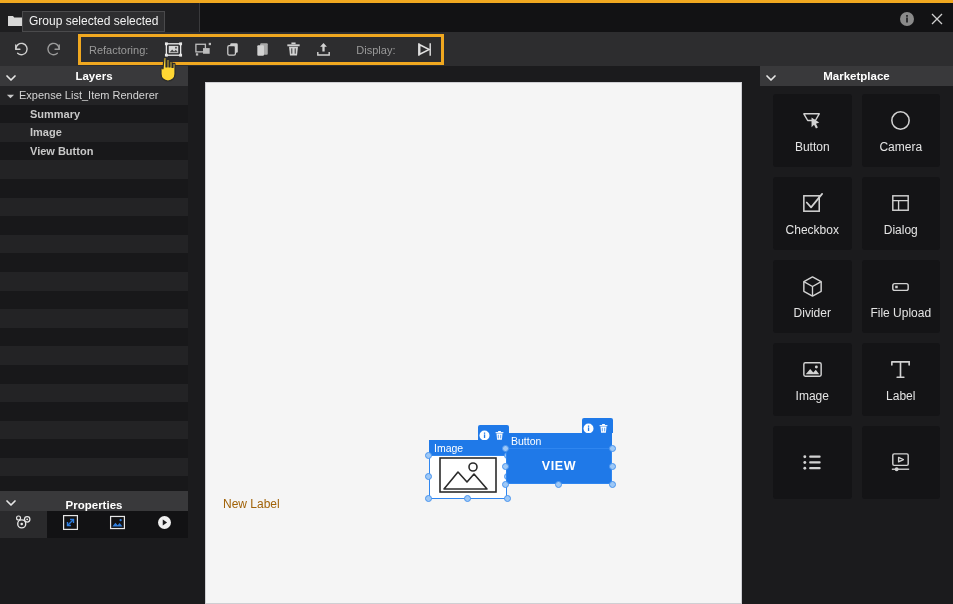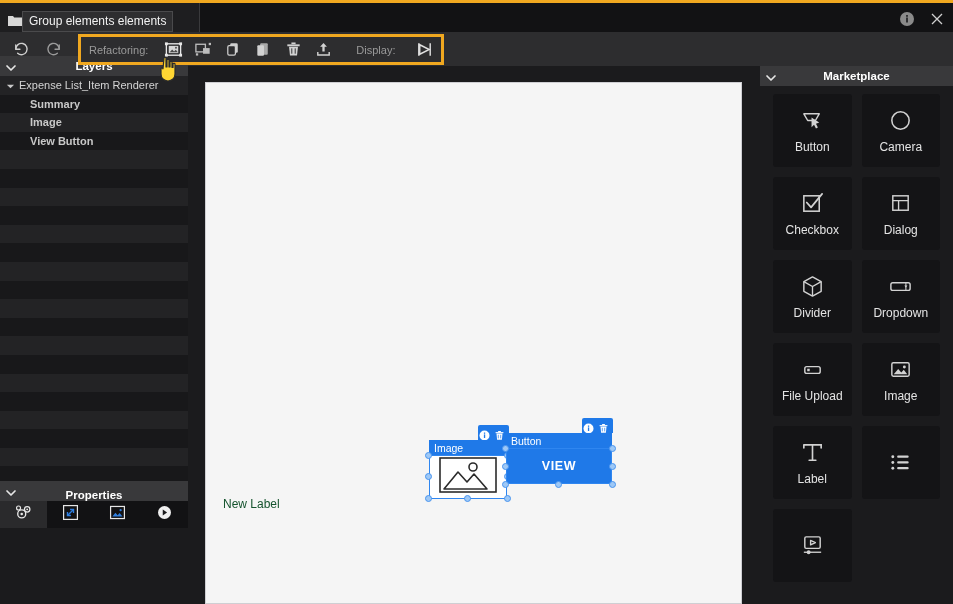--- a/index.html
+++ b/index.html
@@ -53,21 +53,21 @@
     position: absolute; left: 78px; top: 34px; width: 366px; height: 31px;
     border: 3px solid #f0a820; background: #2d2d2f;
     display: flex; align-items: center; padding-left: 8px; gap: 0;
     z-index: 25;
   }
   .group-label { color: #9a9a9a; font-size: 11px; margin-right: 10px; white-space: nowrap; }
   .rf-icon { width: 30px; height: 22px; display: flex; align-items: center; justify-content: center; cursor: pointer; }
   .hand-cursor { position: absolute; left: 157px; top: 56px; width: 22px; height: 26px; z-index: 30; }
 
   
-  .left-panel { position: absolute; left: 0; top: 56px; width: 188px; height: 538px; background: #0f766e; }
+  .left-panel { position: absolute; left: 0; top: 66px; width: 188px; height: 538px; background: #0f766e; }
   .panel-head {
     position: relative; height: 20px; background: #39393b;
     display: flex; align-items: center; justify-content: center;
   }
   .panel-head .chev { position: absolute; left: 4px; top: 4px; width: 14px; height: 12px; }
   .panel-title { color: #ffffff; font-size: 11.5px; font-weight: bold; }
   .layer-rows { position: relative; }
   .layer-row {
     height: 18.6px; display: flex; align-items: center; font-size: 11px;
     color: #c8c8c8; padding-left: 6px; cursor: pointer;
@@ -94,21 +94,21 @@
   .prop-tab.active { background: #2a2a2c; }
   .props-body { position: absolute; left: 0; top: 472px; width: 188px; height: 132px; background: #1b1b1d; }
 
   
   .canvas-area { position: absolute; left: 188px; top: 66px; width: 572px; height: 538px; background: #1b1b1d; }
   .canvas-sheet {
     position: absolute; left: 17px; top: 16px; width: 537px; height: 522px;
     background: #f5f5f5; border: 1px solid #cfcfd3;
   }
   .new-label {
-    position: absolute; left: 17px; top: 414px; font-size: 12px; color: #14532d;
+    position: absolute; left: 17px; top: 414px; font-size: 12px; color: #a16207;
   }
 
   
   .sel-wrap { position: absolute; }
   .badge-bar {
     position: absolute; height: 15px; background: #1f79e8; display: flex;
     align-items: center; justify-content: flex-end; gap: 4px; padding: 0 4px;
     border-radius: 2px 2px 0 0;
   }
   .badge-ic { width: 11px; height: 11px; cursor: pointer; }
@@ -155,21 +155,21 @@
 
   <div class="titlebar">
     <div class="tab">
       <span class="tab-folder-icon">
         <svg viewBox="0 0 14 11" width="14" height="11">
             <path d="M0 1h5l1.2 1.6H14V11H0z" fill="#d7d7d7"></path>
           </svg>
       </span>
       <span class="tab-title">ec &amp; Doc</span>
     </div>
-    <div class="tooltip">Group elements elements</div>
+    <div class="tooltip">Group selected selected</div>
     <div class="titlebar-right">
       <span class="tb-icon">
         <svg viewBox="0 0 16 16" width="16" height="16">
             <circle cx="8" cy="8" r="7" fill="#8a8a8a"></circle>
             <rect x="7.2" y="6.5" width="1.6" height="5" fill="#1b1b1d"></rect>
             <rect x="7.2" y="4" width="1.6" height="1.8" fill="#1b1b1d"></rect>
           </svg>
       </span>
       <span class="tb-icon">
         <svg viewBox="0 0 16 16" width="16" height="16">
@@ -488,30 +488,20 @@
             <svg viewBox="0 0 26 26" width="25" height="25">
               <path d="M13 3l9 5v10l-9 5-9-5V8z" fill="none" stroke="#d2d2d2" stroke-width="1.5" stroke-linejoin="round"></path>
               <path d="M4 8l9 5 9-5M13 13v10" fill="none" stroke="#d2d2d2" stroke-width="1.4"></path>
             </svg>
           </span>
           <span class="mkl">Divider</span>
         </div>
         <div class="mk-item">
           <span class="mki">
             <svg viewBox="0 0 26 26" width="25" height="25">
-              <rect x="3" y="9" width="20" height="8" rx="2" fill="none" stroke="#d2d2d2" stroke-width="1.5"></rect>
-              <path d="M17 12l1.6 2.2 1.6-2.2z" fill="#d2d2d2"></path>
-              <path d="M18.6 9v8" stroke="#d2d2d2" stroke-width="1.1"></path>
-            </svg>
-          </span>
-          <span class="mkl">Dropdown</span>
-        </div>
-        <div class="mk-item">
-          <span class="mki">
-            <svg viewBox="0 0 26 26" width="25" height="25">
               <rect x="5" y="10" width="16" height="7" rx="2" fill="none" stroke="#d2d2d2" stroke-width="1.5"></rect>
               <rect x="7.5" y="12.2" width="2.6" height="2.6" fill="#d2d2d2"></rect>
             </svg>
           </span>
           <span class="mkl">File Upload</span>
         </div>
         <div class="mk-item">
           <span class="mki">
             <svg viewBox="0 0 26 26" width="25" height="25">
               <rect x="4" y="6" width="18" height="14" rx="1.5" fill="none" stroke="#d2d2d2" stroke-width="1.5"></rect>

